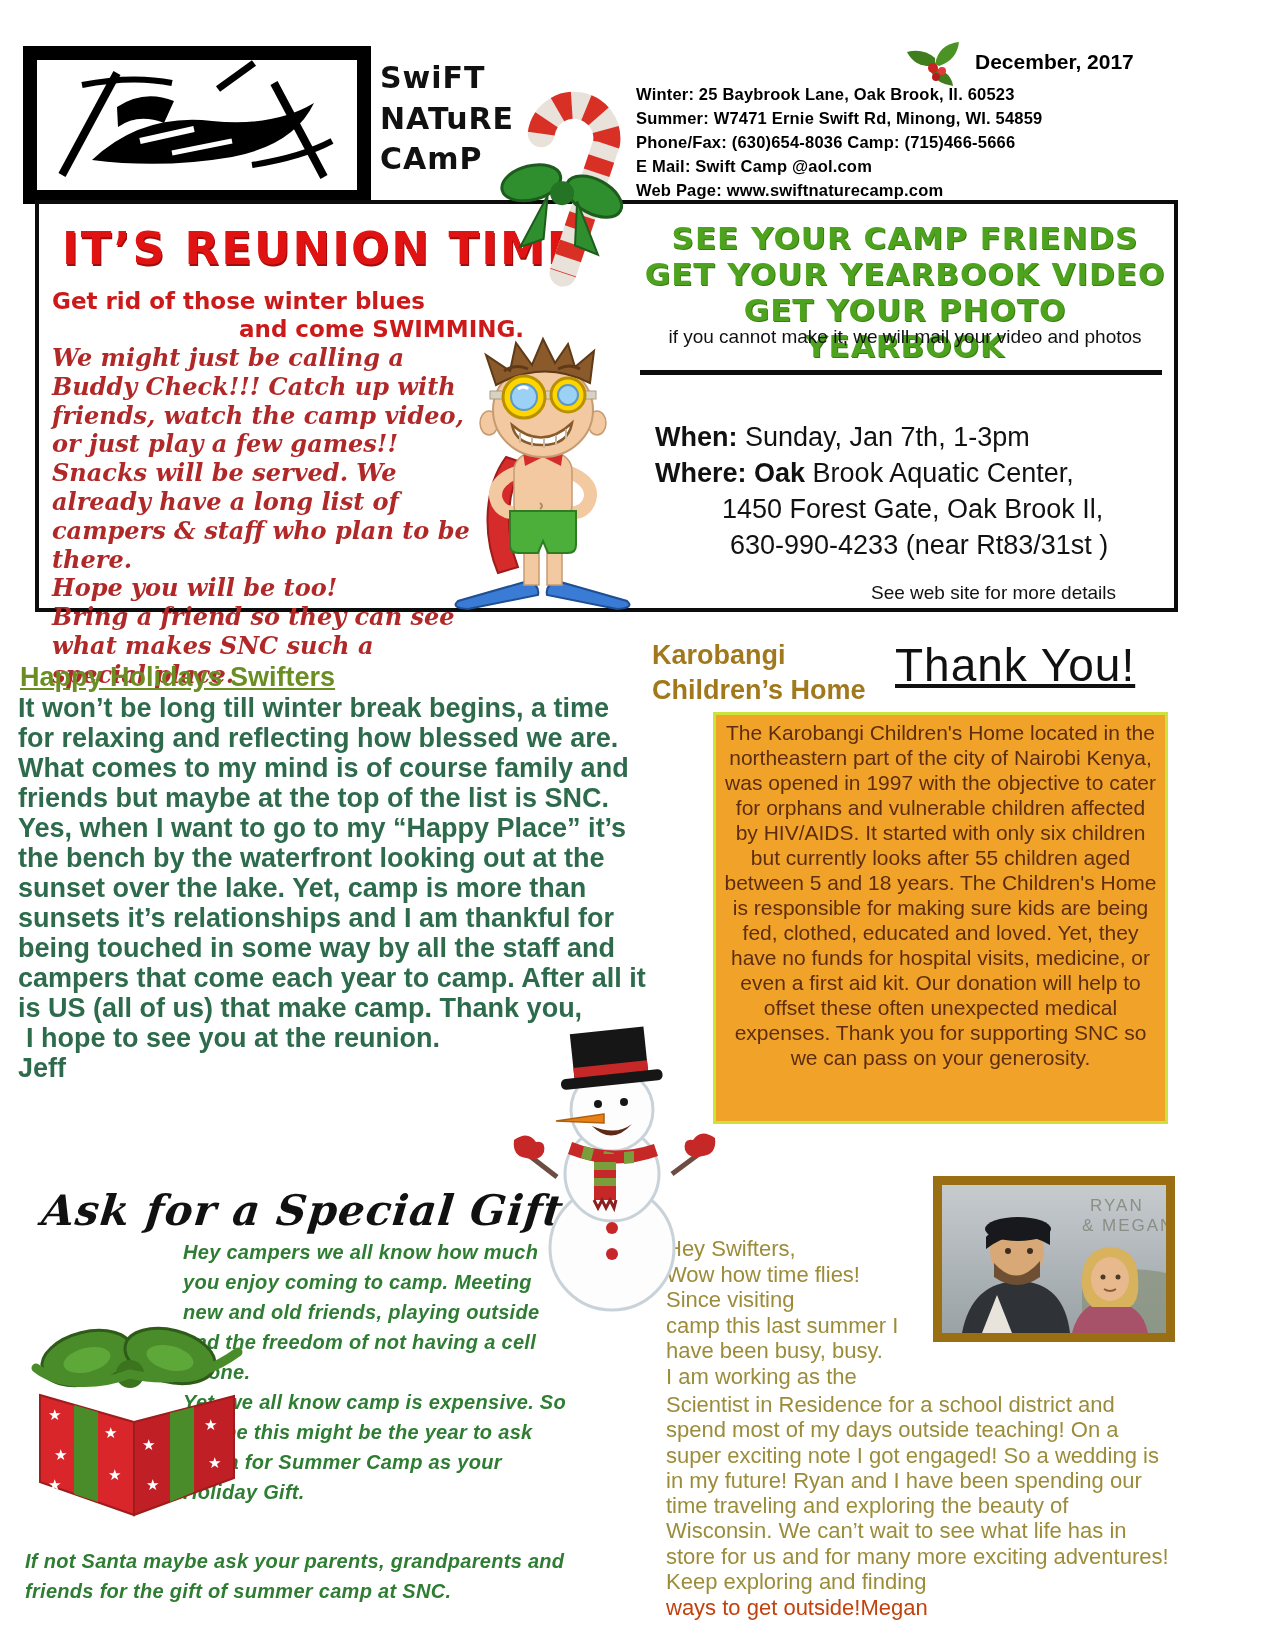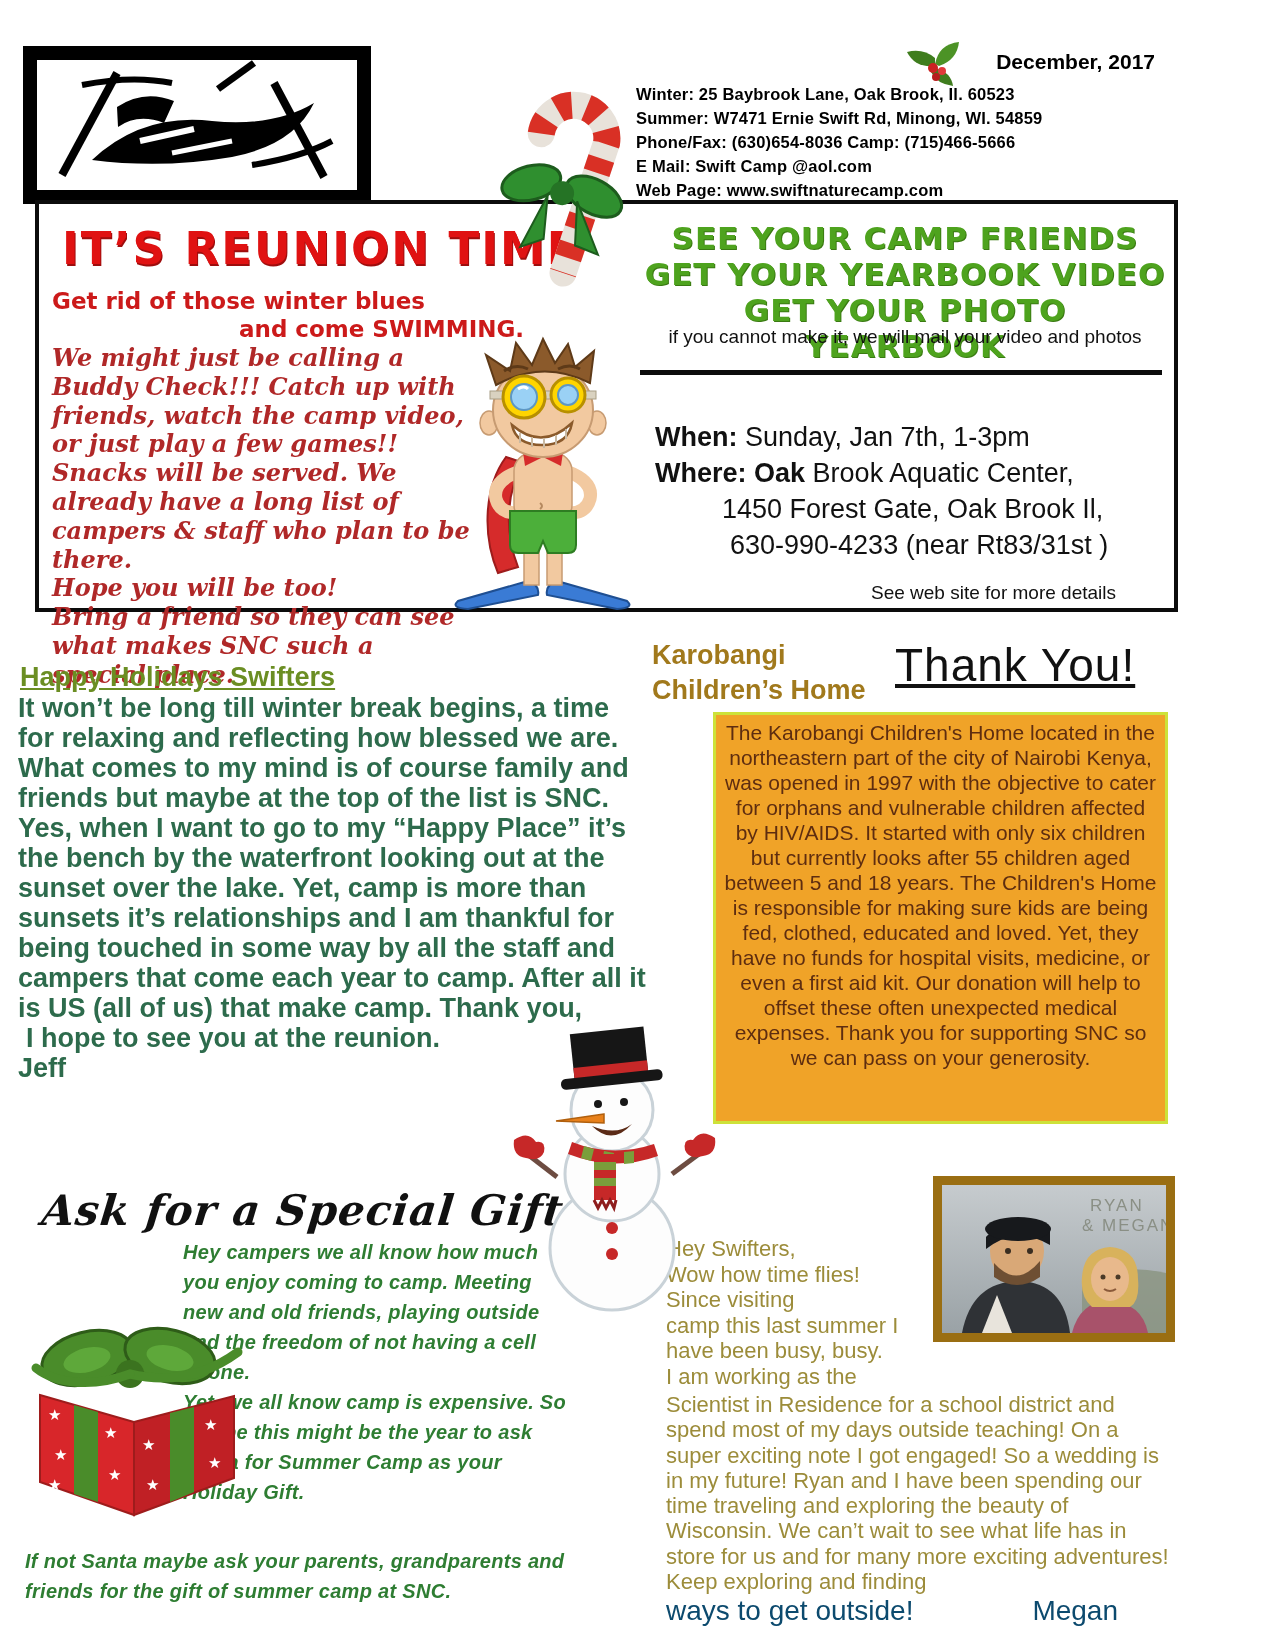--- a/index.html
+++ b/index.html
@@ -31,21 +31,21 @@
   .orange-box{background:#f0a328;border:3px solid #cde23a;box-sizing:border-box;text-align:center;
               font-size:21px;line-height:1.19;color:#5e2d10;padding:6px 8px;}
   
   .gift-head{font-family:"DejaVu Serif",serif;font-style:italic;font-weight:800;font-size:42px;color:#111;transform:skewX(-6deg);letter-spacing:1px;}
   .gift-body{font-style:italic;font-weight:bold;font-size:20px;color:#2e7d32;line-height:1.5;letter-spacing:.3px;}
   .gift-body p{margin:0;}
   
   .megan-text{font-size:22px;color:#9c8c3a;line-height:1.16;}
   .megan-text div{white-space:nowrap;}
   .megan-body{font-size:22px;color:#9c8c3a;line-height:1.15;}
-  .megan-last{display:flex;justify-content:space-between;font-size:28px;color:#0c4a6e;}
+  .megan-last{display:flex;font-size:22px;color:#c2410c;}
   .photo-frame{border:9px solid #9a6e12;box-sizing:content-box;background:#b9bec2;}
 </style>
 </head>
 <body>
 
 <div class="page">
 
   <div class="abs" style="left:22px;top:45px;width:350px;height:160px;">
     <svg width="350" height="160" viewBox="0 0 350 160">
       <rect x="8" y="8" width="334" height="144" fill="#fff" stroke="#000" stroke-width="14"></rect>
@@ -54,20 +54,25 @@
       <path d="M196,44 L232,18" stroke="#000" stroke-width="7"></path>
       <path d="M70,115 Q120,68 190,76 Q252,82 292,58 Q272,100 210,112 Q140,124 70,115 Z" fill="#000"></path>
       <path d="M95,62 Q122,44 152,56 L142,78 Q116,68 96,82 Z" fill="#000"></path>
       <path d="M118,96 L172,84" stroke="#fff" stroke-width="6"></path>
       <path d="M150,108 L210,96" stroke="#fff" stroke-width="5"></path>
       <path d="M60,40 Q110,30 150,38" stroke="#000" stroke-width="6" fill="none"></path>
       <path d="M230,120 Q280,112 310,96" stroke="#000" stroke-width="6" fill="none"></path>
     </svg>
   </div>
 
+  <div class="abs logo-title" style="left:380px;top:58px;">
+    <div>SwiFT</div>
+    <div>NATuRE</div>
+    <div>CAmP</div>
+  </div>
 
   <div class="abs" style="left:492px;top:38px;width:155px;height:255px;z-index:5;">
     <svg width="155" height="255" viewBox="0 0 155 255">
       <g transform="rotate(8 78 128)">
         <path d="M45,100 A33,33 0 0 1 111,100 L86,235" fill="none" stroke="#e8e2da" stroke-width="27" stroke-linecap="round"></path>
         <path d="M45,100 A33,33 0 0 1 111,100 L86,235" fill="none" stroke="#d93025" stroke-width="27" stroke-dasharray="15 15" stroke-linecap="butt"></path>
         <ellipse cx="42" cy="150" rx="30" ry="17" fill="#2f8f2f" stroke="#1d5c1d" stroke-width="3" transform="rotate(-22 42 150)"></ellipse>
         <ellipse cx="106" cy="155" rx="30" ry="17" fill="#2f8f2f" stroke="#1d5c1d" stroke-width="3" transform="rotate(20 106 155)"></ellipse>
         <path d="M60,160 L40,215 L62,204 Z" fill="#2f8f2f" stroke="#1d5c1d" stroke-width="2"></path>
         <path d="M90,162 L118,212 L94,206 Z" fill="#2f8f2f" stroke="#1d5c1d" stroke-width="2"></path>
@@ -80,21 +85,21 @@
     <svg width="60" height="50" viewBox="0 0 60 50">
       <path d="M30,28 Q10,30 2,14 Q18,10 30,20 Z" fill="#3f7d1e"></path>
       <path d="M30,26 Q34,6 54,4 Q52,22 34,28 Z" fill="#4c9326"></path>
       <path d="M30,30 Q46,34 48,48 Q32,46 26,34 Z" fill="#3f7d1e"></path>
       <circle cx="28" cy="30" r="5" fill="#cc2222"></circle>
       <circle cx="37" cy="33" r="4" fill="#e03a3a"></circle>
       <circle cx="31" cy="39" r="4" fill="#b71c1c"></circle>
     </svg>
   </div>
 
-  <div class="abs date-line" style="left:975px;top:50px;width:180px;text-align:right;">December, 2017</div>
+  <div class="abs date-line" style="left:975px;top:50px;width:180px;">December, 2017</div>
 
   <div class="abs" style="left:636px;top:82px;z-index:2;">
     <div class="contact-line">Winter: 25 Baybrook Lane, Oak Brook, Il. 60523</div>
     <div class="contact-line">Summer: W7471 Ernie Swift Rd, Minong, WI. 54859</div>
     <div class="contact-line">Phone/Fax: (630)654-8036  Camp: (715)466-5666</div>
     <div class="contact-line">E Mail: Swift Camp @aol.com</div>
     <div class="contact-line">Web Page: www.swiftnaturecamp.com</div>
   </div>
 
   <div class="abs reunion-box" style="left:35px;top:200px;width:1143px;height:412px;"></div>

